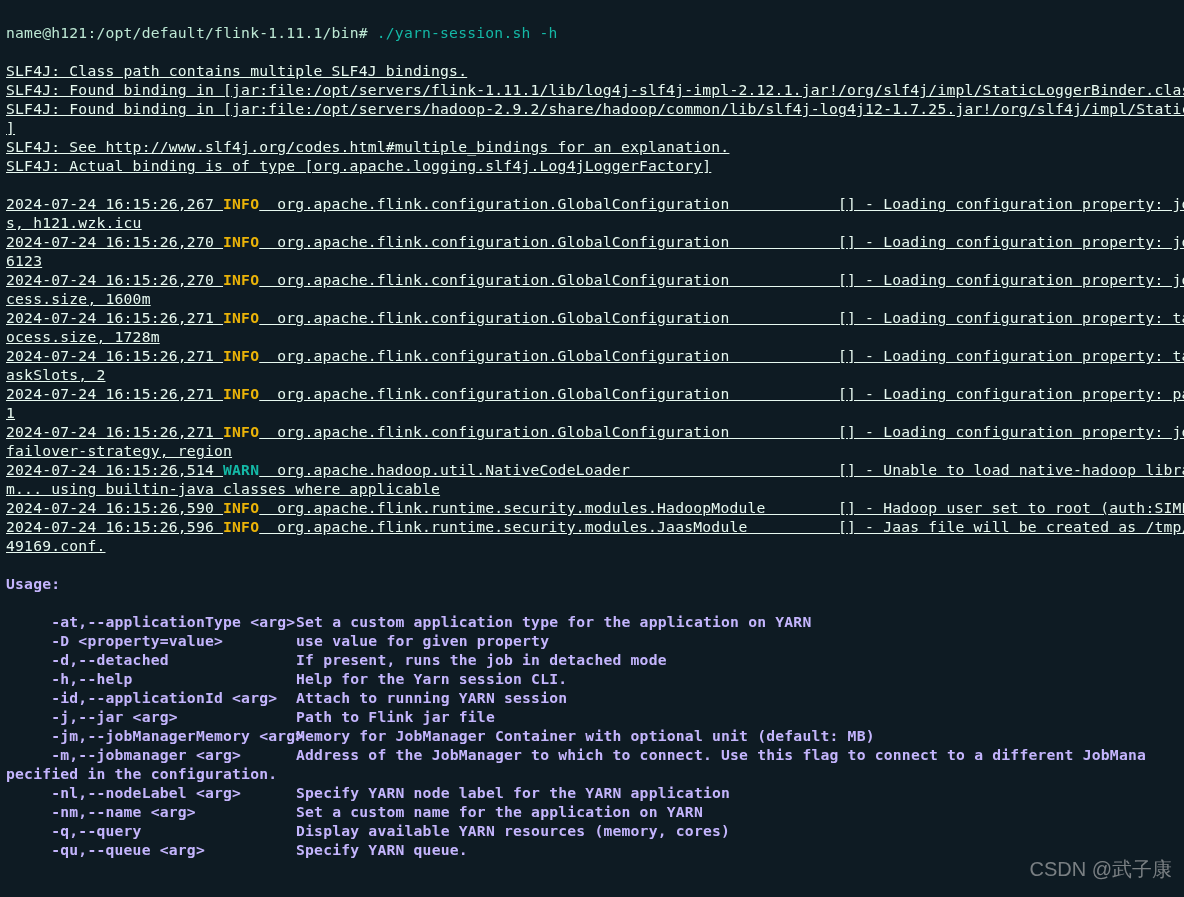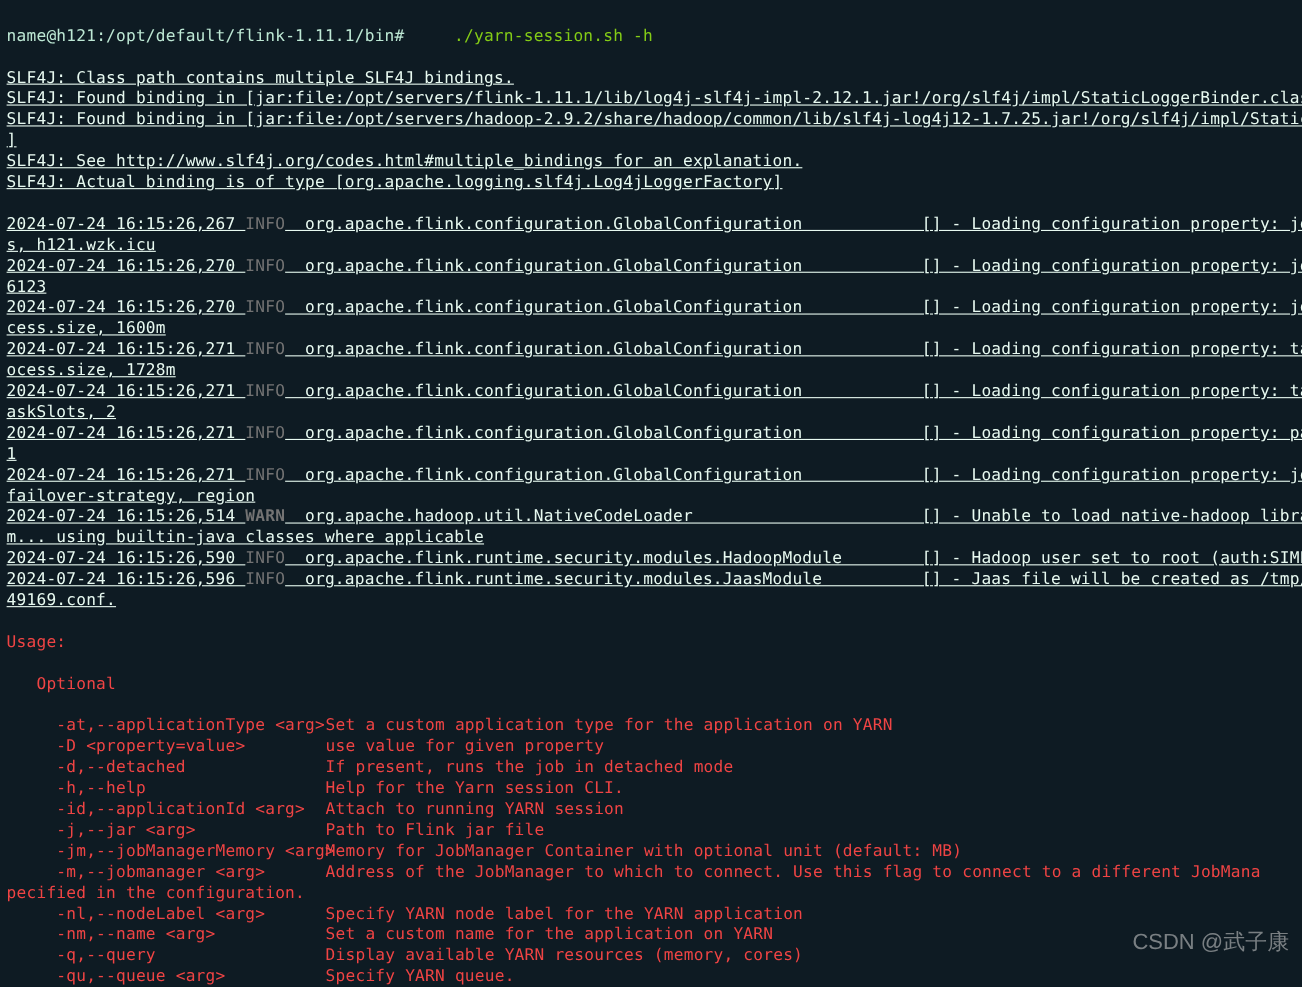--- a/index.html
+++ b/index.html
@@ -13,45 +13,44 @@
     letter-spacing: 0.2px;
     width: 1184px;
     height: 897px;
     overflow: hidden;
   }
   .terminal {
     padding: 4px 6px;
     white-space: pre;
   }
   .prompt   { color: #bde8d4; }
-  .cmd      { color: #84cc16; margin-left: 36px; }
+  .cmd      { color: #14b8a6; }
   .white    { color: #e8faf1; text-decoration: underline; }
-  .green    { color: #ef4444; }
-  .info     { color: #737373; font-weight: 400; }
-  .warn     { color: #737373; font-weight: 600; }
+  .green    { color: #c4b5fd; font-weight: bold; }
+  .info     { color: #eab308; font-weight: 700; }
+  .warn     { color: #14b8a6; font-weight: 600; }
   .watermark {
     position: fixed;
     right: 12px;
-    bottom: 30px;
+    bottom: 18px;
     color: rgba(210,210,210,0.55);
     font-family: "Arial", sans-serif;
     font-size: 20px;
     letter-spacing: 0px;
     pointer-events: none;
   }
   .opt-row { display: block; }
   .flag-cell { display: inline-block; width: 290px; white-space: pre; }
   .desc-cell { display: inline; white-space: pre-wrap; }
 </style>
 </head>
 <body>
 
 <div class="terminal">
 <div><span class="prompt">name@h121</span><span class="prompt">:</span><span class="prompt">/opt/default/flink-1.11.1/bin</span><span class="prompt"># </span><span class="cmd">./yarn-session.sh -h</span></div>
 <div id="slf4j-block"><div class="white">SLF4J: Class path contains multiple SLF4J bindings.</div><div class="white">SLF4J: Found binding in [jar:file:/opt/servers/flink-1.11.1/lib/log4j-slf4j-impl-2.12.1.jar!/org/slf4j/impl/StaticLoggerBinder.clas</div><div class="white">SLF4J: Found binding in [jar:file:/opt/servers/hadoop-2.9.2/share/hadoop/common/lib/slf4j-log4j12-1.7.25.jar!/org/slf4j/impl/Static</div><div class="white">]</div><div class="white">SLF4J: See http://www.slf4j.org/codes.html#multiple_bindings for an explanation.</div><div class="white">SLF4J: Actual binding is of type [org.apache.logging.slf4j.Log4jLoggerFactory]</div></div>
 <div id="logs-block"><div><span class="white">2024-07-24 16:15:26,267 </span><span class="info">INFO</span><span class="white">  org.apache.flink.configuration.GlobalConfiguration            [] - Loading configuration property: job</span></div><div class="white">s, h121.wzk.icu</div><div><span class="white">2024-07-24 16:15:26,270 </span><span class="info">INFO</span><span class="white">  org.apache.flink.configuration.GlobalConfiguration            [] - Loading configuration property: job</span></div><div class="white">6123</div><div><span class="white">2024-07-24 16:15:26,270 </span><span class="info">INFO</span><span class="white">  org.apache.flink.configuration.GlobalConfiguration            [] - Loading configuration property: job</span></div><div class="white">cess.size, 1600m</div><div><span class="white">2024-07-24 16:15:26,271 </span><span class="info">INFO</span><span class="white">  org.apache.flink.configuration.GlobalConfiguration            [] - Loading configuration property: tas</span></div><div class="white">ocess.size, 1728m</div><div><span class="white">2024-07-24 16:15:26,271 </span><span class="info">INFO</span><span class="white">  org.apache.flink.configuration.GlobalConfiguration            [] - Loading configuration property: tas</span></div><div class="white">askSlots, 2</div><div><span class="white">2024-07-24 16:15:26,271 </span><span class="info">INFO</span><span class="white">  org.apache.flink.configuration.GlobalConfiguration            [] - Loading configuration property: par</span></div><div class="white">1</div><div><span class="white">2024-07-24 16:15:26,271 </span><span class="info">INFO</span><span class="white">  org.apache.flink.configuration.GlobalConfiguration            [] - Loading configuration property: job</span></div><div class="white">failover-strategy, region</div><div><span class="white">2024-07-24 16:15:26,514 </span><span class="warn">WARN</span><span class="white">  org.apache.hadoop.util.NativeCodeLoader                       [] - Unable to load native-hadoop librar</span></div><div class="white">m... using builtin-java classes where applicable</div><div><span class="white">2024-07-24 16:15:26,590 </span><span class="info">INFO</span><span class="white">  org.apache.flink.runtime.security.modules.HadoopModule        [] - Hadoop user set to root (auth:SIMPL</span></div><div><span class="white">2024-07-24 16:15:26,596 </span><span class="info">INFO</span><span class="white">  org.apache.flink.runtime.security.modules.JaasModule          [] - Jaas file will be created as /tmp/j</span></div><div class="white">49169.conf.</div></div>
 <div class="green">Usage:</div>
-<div class="green">   Optional</div>
 <div id="usage-options"><div class="opt-row green"><span class="flag-cell">     -at,--applicationType &lt;arg&gt;     </span><span class="desc-cell">Set a custom application type for the application on YARN</span></div><div class="opt-row green"><span class="flag-cell">     -D &lt;property=value&gt;             </span><span class="desc-cell">use value for given property</span></div><div class="opt-row green"><span class="flag-cell">     -d,--detached                   </span><span class="desc-cell">If present, runs the job in detached mode</span></div><div class="opt-row green"><span class="flag-cell">     -h,--help                       </span><span class="desc-cell">Help for the Yarn session CLI.</span></div><div class="opt-row green"><span class="flag-cell">     -id,--applicationId &lt;arg&gt;       </span><span class="desc-cell">Attach to running YARN session</span></div><div class="opt-row green"><span class="flag-cell">     -j,--jar &lt;arg&gt;                  </span><span class="desc-cell">Path to Flink jar file</span></div><div class="opt-row green"><span class="flag-cell">     -jm,--jobManagerMemory &lt;arg&gt;    </span><span class="desc-cell">Memory for JobManager Container with optional unit (default: MB)</span></div><div class="opt-row green"><span class="flag-cell">     -m,--jobmanager &lt;arg&gt;           </span><span class="desc-cell">Address of the JobManager to which to connect. Use this flag to connect to a different JobMana</span></div><div class="opt-row green">pecified in the configuration.</div><div class="opt-row green"><span class="flag-cell">     -nl,--nodeLabel &lt;arg&gt;           </span><span class="desc-cell">Specify YARN node label for the YARN application</span></div><div class="opt-row green"><span class="flag-cell">     -nm,--name &lt;arg&gt;                </span><span class="desc-cell">Set a custom name for the application on YARN</span></div><div class="opt-row green"><span class="flag-cell">     -q,--query                      </span><span class="desc-cell">Display available YARN resources (memory, cores)</span></div><div class="opt-row green"><span class="flag-cell">     -qu,--queue &lt;arg&gt;               </span><span class="desc-cell">Specify YARN queue.</span></div></div>
 
 </div>
 
 <div class="watermark">CSDN @武子康</div>
 
 </body></html>

